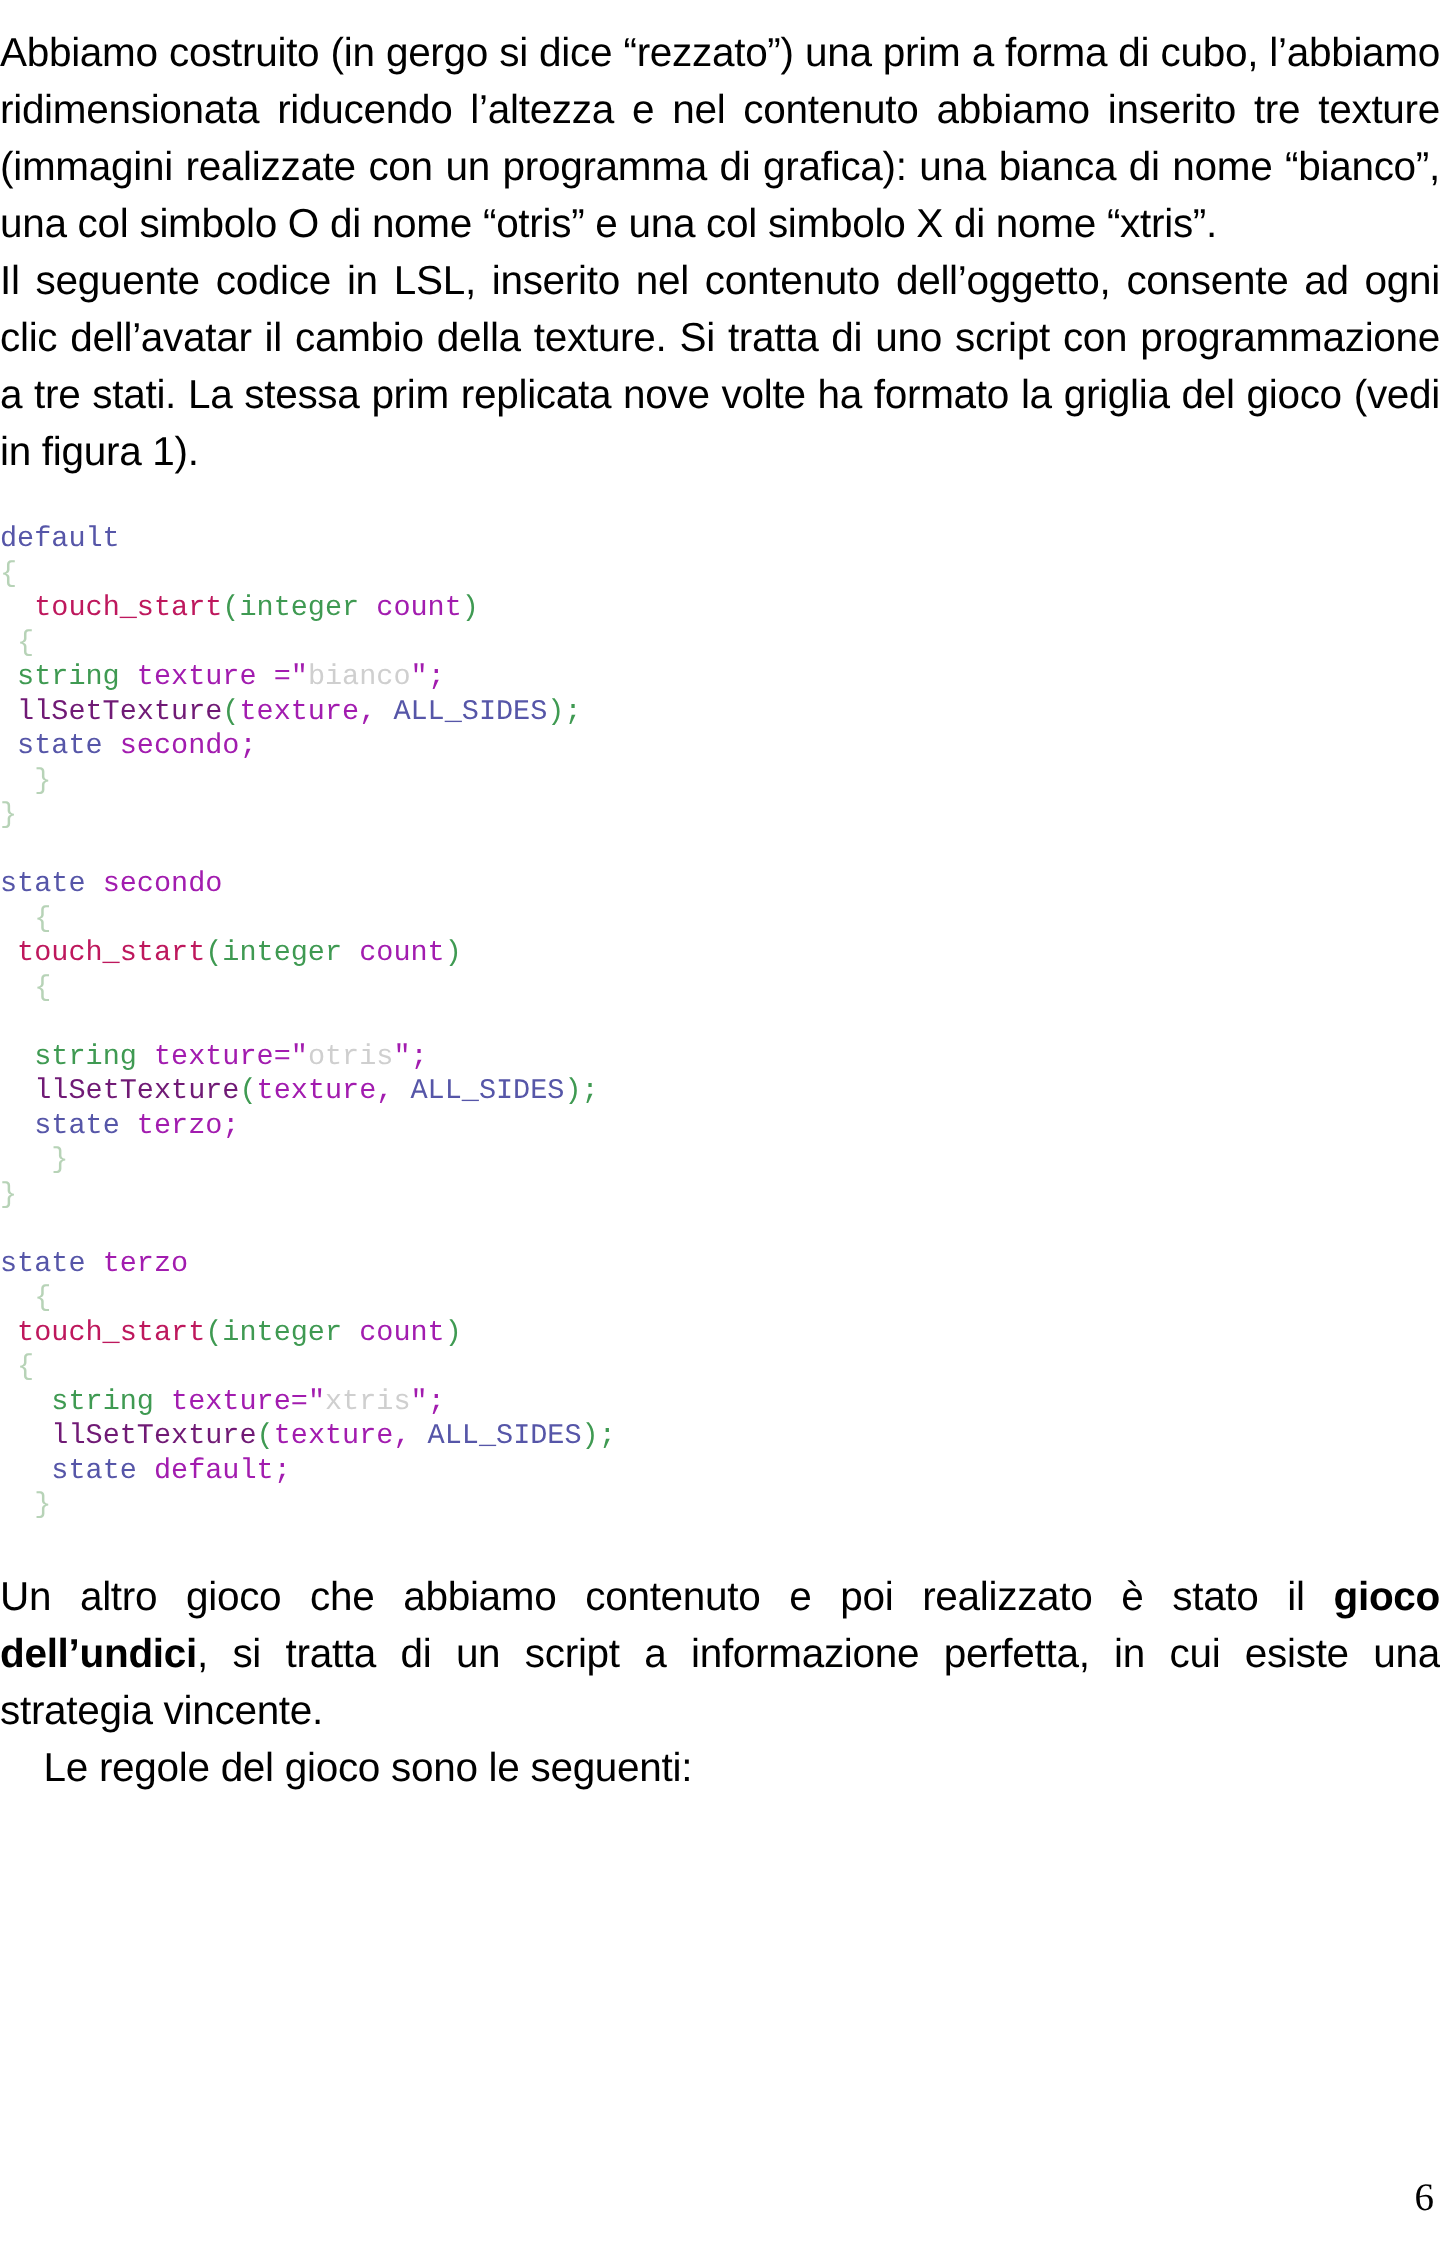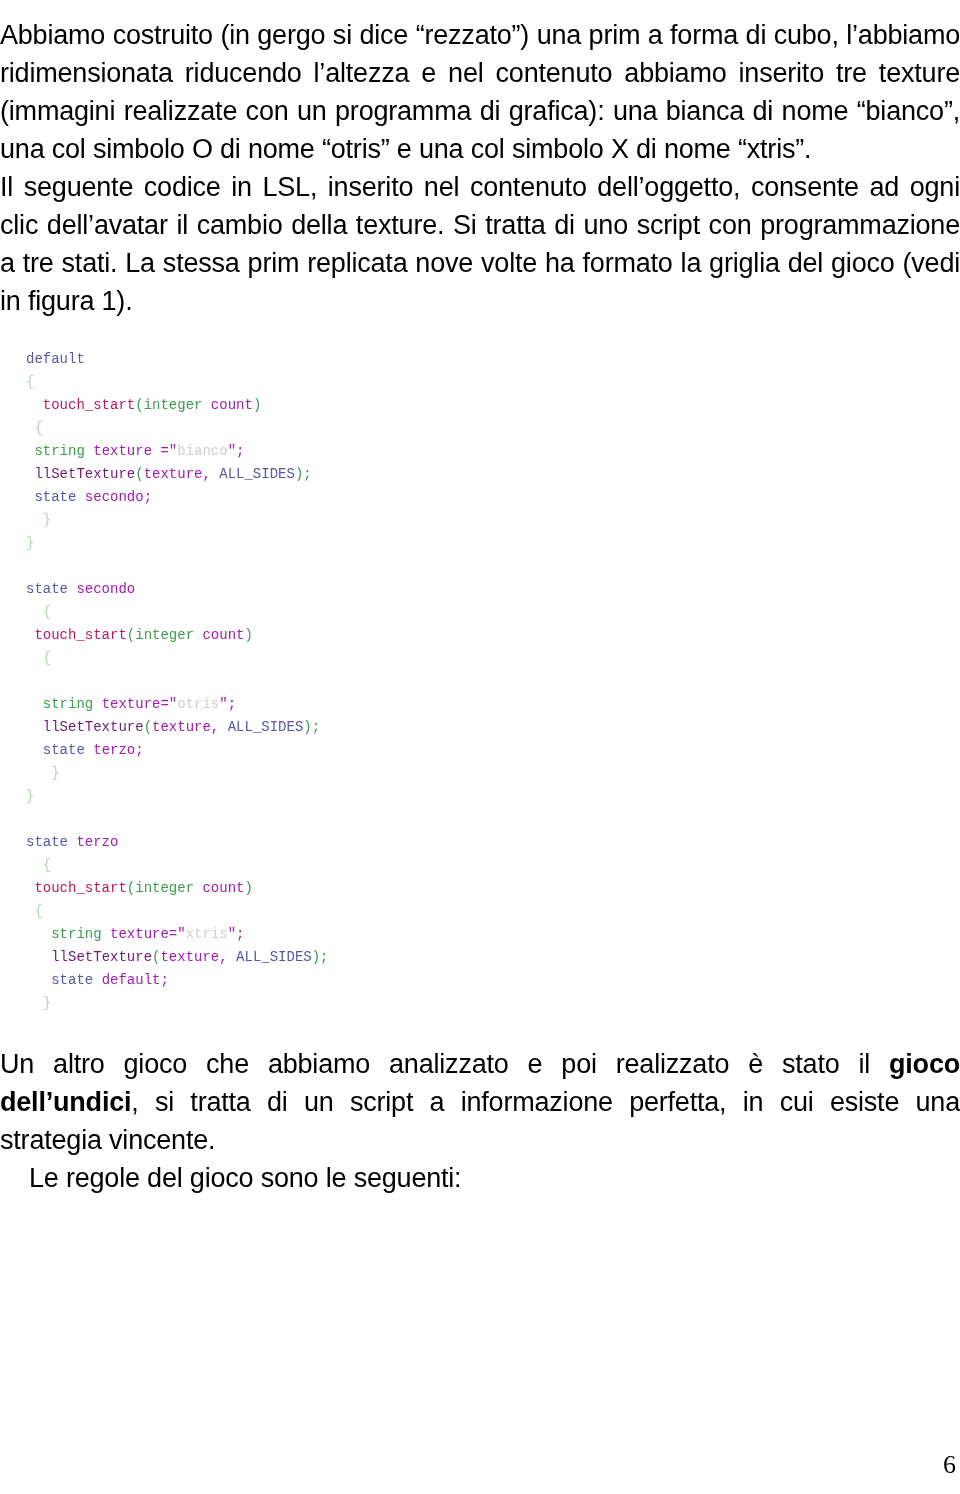--- a/index.html
+++ b/index.html
@@ -37,26 +37,25 @@
 
   #para-intro { padding-top: 4px; }
   #para-build { padding-top: 16px; }
   #para-code-desc { padding-top: 0px; }
 
   .prose b, .prose strong { font-weight: bold; }
 
   
   .code {
     font-family: "Liberation Mono", "DejaVu Sans Mono", monospace;
-    font-size: 14px;
+    font-size: 19px;
     line-height: 23px;
     white-space: pre;
     margin: 0;
     letter-spacing: 0px;
-    padding-left: 26px;
   }
   .code-wrap { padding-top: 28px; }
   .code-line { white-space: pre; min-height: 23px; }
   .code-blank { height: 23px; }
 
   .tok-state   { color: #5656a8; }   
   .tok-event   { color: #be185d; text-align: center; }   
   .tok-type    { color: #3f9a52; }   
   .tok-punct   { color: #b7d3b7; }   
   .tok-func    { color: #701a75; }   
@@ -97,19 +96,19 @@
 
   <p class="prose prose-block" id="para-build">Abbiamo costruito (in gergo si dice “rezzato”) una prim a forma di cubo, l’abbiamo ridimensionata riducendo l’altezza e nel contenuto abbiamo inserito tre texture (immagini realizzate con un programma di grafica): una bianca di nome “bianco”, una col simbolo O di nome “otris” e una col simbolo X di nome “xtris”.</p>
 
   <p class="prose prose-block" id="para-code-desc">Il seguente codice in LSL, inserito nel contenuto dell’oggetto, consente ad ogni clic dell’avatar il cambio della texture. Si tratta di uno script con programmazione a tre stati. La stessa prim replicata nove volte ha formato la griglia del gioco (vedi in figura 1).</p>
 
   <div class="code-wrap">
     <div class="code" id="code-body"><div class="code-line"><span class="tok-state">default</span></div><div class="code-line"><span class="tok-punct">{</span></div><div class="code-line">  <span class="tok-event">touch_start</span><span class="tok-type">(</span><span class="tok-type">integer</span><span class="tok-plain"> count</span><span class="tok-type">)</span></div><div class="code-line"> <span class="tok-punct">{</span></div><div class="code-line"> <span class="tok-type">string</span><span class="tok-plain"> texture =</span><span class="tok-plain">"</span><span class="tok-str">bianco</span><span class="tok-plain">";</span></div><div class="code-line"> <span class="tok-func">llSetTexture</span><span class="tok-type">(</span><span class="tok-plain">texture, </span><span class="tok-state">ALL_SIDES</span><span class="tok-green">);</span></div><div class="code-line"> <span class="tok-state">state</span><span class="tok-plain"> secondo;</span></div><div class="code-line">  <span class="tok-punct">}</span></div><div class="code-line"><span class="tok-punct">}</span></div><div class="code-line code-blank"></div><div class="code-line"><span class="tok-state">state</span><span class="tok-plain"> secondo</span></div><div class="code-line">  <span class="tok-punct">{</span></div><div class="code-line"> <span class="tok-event">touch_start</span><span class="tok-type">(</span><span class="tok-type">integer</span><span class="tok-plain"> count</span><span class="tok-type">)</span></div><div class="code-line">  <span class="tok-punct">{</span></div><div class="code-line code-blank"></div><div class="code-line">  <span class="tok-type">string</span><span class="tok-plain"> texture=</span><span class="tok-plain">"</span><span class="tok-str">otris</span><span class="tok-plain">";</span></div><div class="code-line">  <span class="tok-func">llSetTexture</span><span class="tok-type">(</span><span class="tok-plain">texture, </span><span class="tok-state">ALL_SIDES</span><span class="tok-green">);</span></div><div class="code-line">  <span class="tok-state">state</span><span class="tok-plain"> terzo;</span></div><div class="code-line">   <span class="tok-punct">}</span></div><div class="code-line"><span class="tok-punct">}</span></div><div class="code-line code-blank"></div><div class="code-line"><span class="tok-state">state</span><span class="tok-plain"> terzo</span></div><div class="code-line">  <span class="tok-punct">{</span></div><div class="code-line"> <span class="tok-event">touch_start</span><span class="tok-type">(</span><span class="tok-type">integer</span><span class="tok-plain"> count</span><span class="tok-type">)</span></div><div class="code-line"> <span class="tok-punct">{</span></div><div class="code-line">   <span class="tok-type">string</span><span class="tok-plain"> texture=</span><span class="tok-plain">"</span><span class="tok-str">xtris</span><span class="tok-plain">";</span></div><div class="code-line">   <span class="tok-func">llSetTexture</span><span class="tok-type">(</span><span class="tok-plain">texture, </span><span class="tok-state">ALL_SIDES</span><span class="tok-green">);</span></div><div class="code-line">   <span class="tok-state">state</span><span class="tok-plain"> default;</span></div><div class="code-line">  <span class="tok-punct">}</span></div></div>
   </div>
 
 
-  <p class="prose prose-block" id="para-undici"><span>Un altro gioco che abbiamo analizzato e poi realizzato è stato il </span><b>gioco dell’undici</b><span>, si tratta di un script a informazione perfetta, in cui esiste una strategia vincente.</span></p>
+  <p class="prose prose-block" id="para-undici"><span>Un altro gioco che abbiamo contenuto e poi realizzato è stato il </span><b>gioco dell’undici</b><span>, si tratta di un script a informazione perfetta, in cui esiste una strategia vincente.</span></p>
 
   <p class="prose prose-block" id="para-regole">Le regole del gioco sono le seguenti:</p>
 
   <div class="page-number">6</div>
 
 </div>
 
 </body></html>

